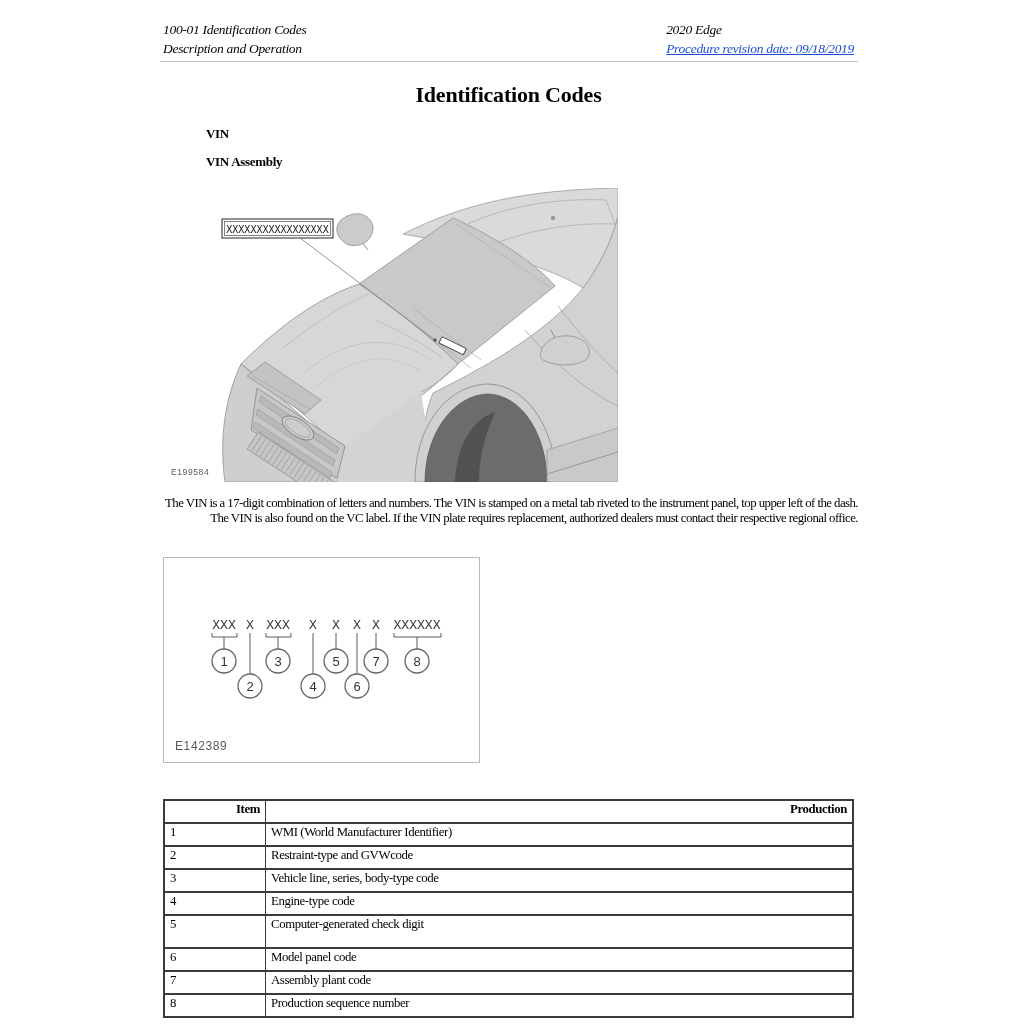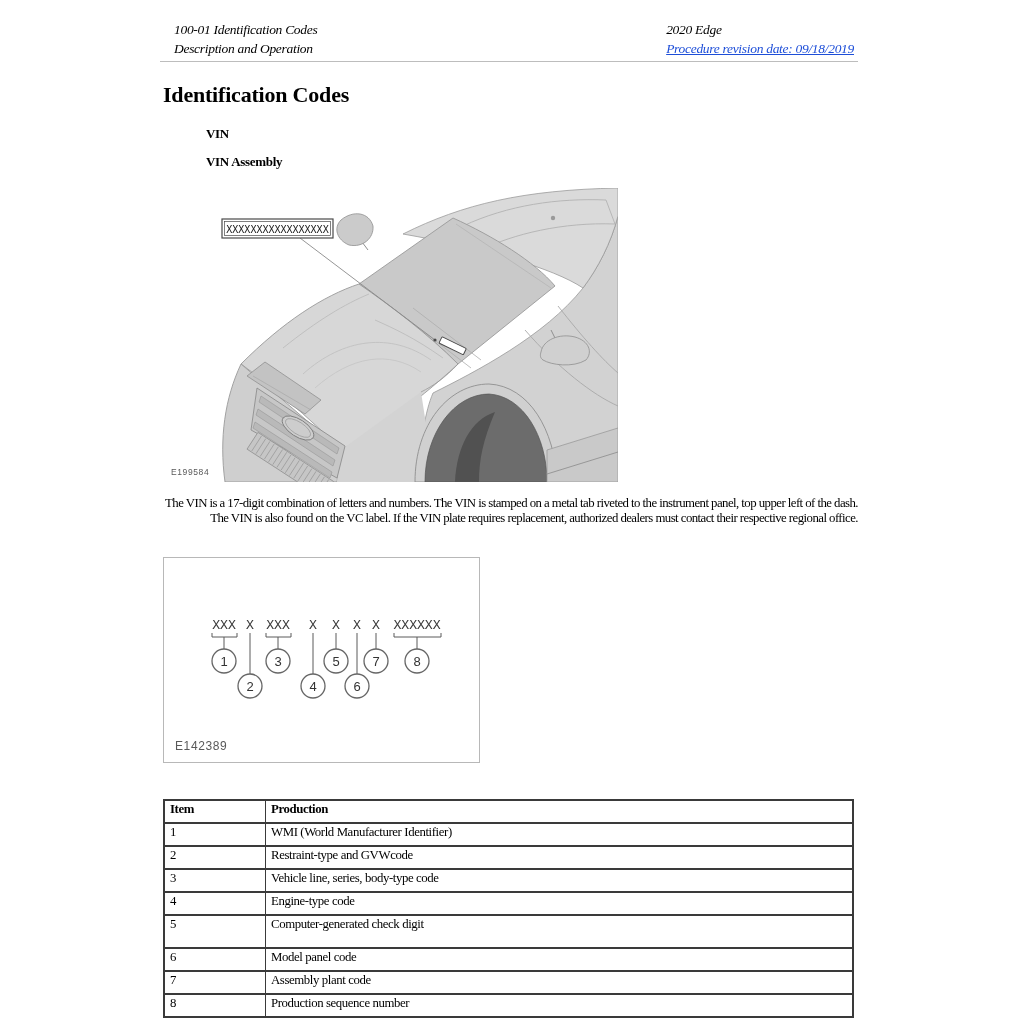--- a/index.html
+++ b/index.html
@@ -1,42 +1,42 @@
 <!DOCTYPE html>
 <html><head>
 <meta charset="utf-8">
 <style>
   html,body{margin:0;padding:0;background:#fff;}
   body{width:1024px;height:1024px;font-family:"Liberation Serif",serif;color:#000;}
   .page{position:relative;width:1024px;height:1024px;overflow:hidden;background:#fff;}
 
-  .hdr{position:absolute;top:20px;font-style:italic;font-size:13.5px;line-height:19px;letter-spacing:-0.3px;margin-left:11px;}
+  .hdr{position:absolute;top:20px;font-style:italic;font-size:13.5px;line-height:19px;letter-spacing:-0.3px;}
   .hdr-left{left:163px;text-align:left;}
   .hdr-right{right:170px;}
   .hdr a{color:#1d4ed8;text-decoration:underline;cursor:pointer;}
 
   .rule{position:absolute;left:160px;right:166px;top:61px;border-top:1px solid #bdbdbd;height:0;}
 
-  .doc-title{position:absolute;left:163px;width:691px;top:82px;text-align:left;
+  .doc-title{position:absolute;left:163px;width:691px;top:82px;text-align:center;
              font-size:22px;font-weight:bold;letter-spacing:-0.2px;}
 
   .subhead{position:absolute;left:163px;font-weight:bold;font-size:13px;letter-spacing:-0.3px;margin-left:43px;}
   .subhead.vin{top:126px;}
   .subhead.vinloc{top:154px;}
 
   .fig1{position:absolute;left:163px;top:188px;width:455px;height:294px;}
   .fig2{position:absolute;left:163px;top:557px;width:317px;height:206px;}
 
   .para{position:absolute;left:163px;top:496px;width:695px;font-size:12.8px;
         line-height:15.3px;letter-spacing:-0.55px;text-align:right;}
 
   table.vin-table{position:absolute;left:163px;top:799px;width:691px;border-collapse:collapse;
         font-size:12.8px;letter-spacing:-0.4px;border:2px solid #3a3a3a;}
   table.vin-table th,table.vin-table td{border:1px solid #3a3a3a;padding:1px 5px;vertical-align:top;}
-  table.vin-table th{font-weight:bold;text-align:left;height:19px;border-bottom-width:2px;}
+  table.vin-table th{font-weight:bold;text-align:right;height:19px;border-bottom-width:2px;}
   table.vin-table td{height:19px;border-top-width:2px;}
   table.vin-table td.item-col{width:90px;}
   table.vin-table tr.tall td{height:29px;}
 
   svg text{font-family:"DejaVu Sans Mono",monospace;}
   text.callout-num{font-family:"Liberation Sans",sans-serif;font-size:13px;fill:#333;}
   text.figcode{font-family:"Liberation Sans",sans-serif;fill:#595959;}
 </style>
 </head>
 <body>

